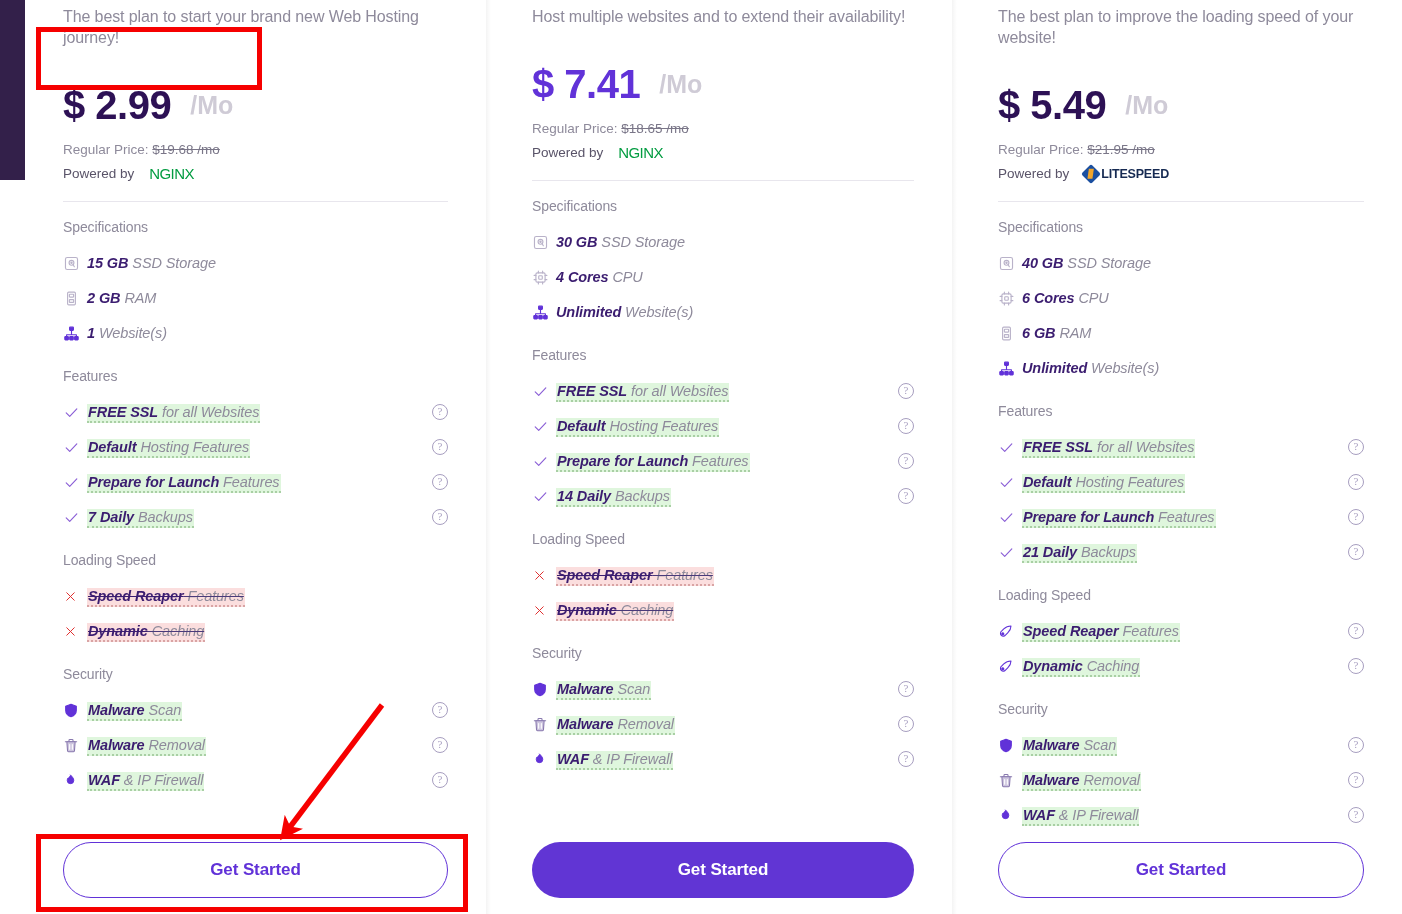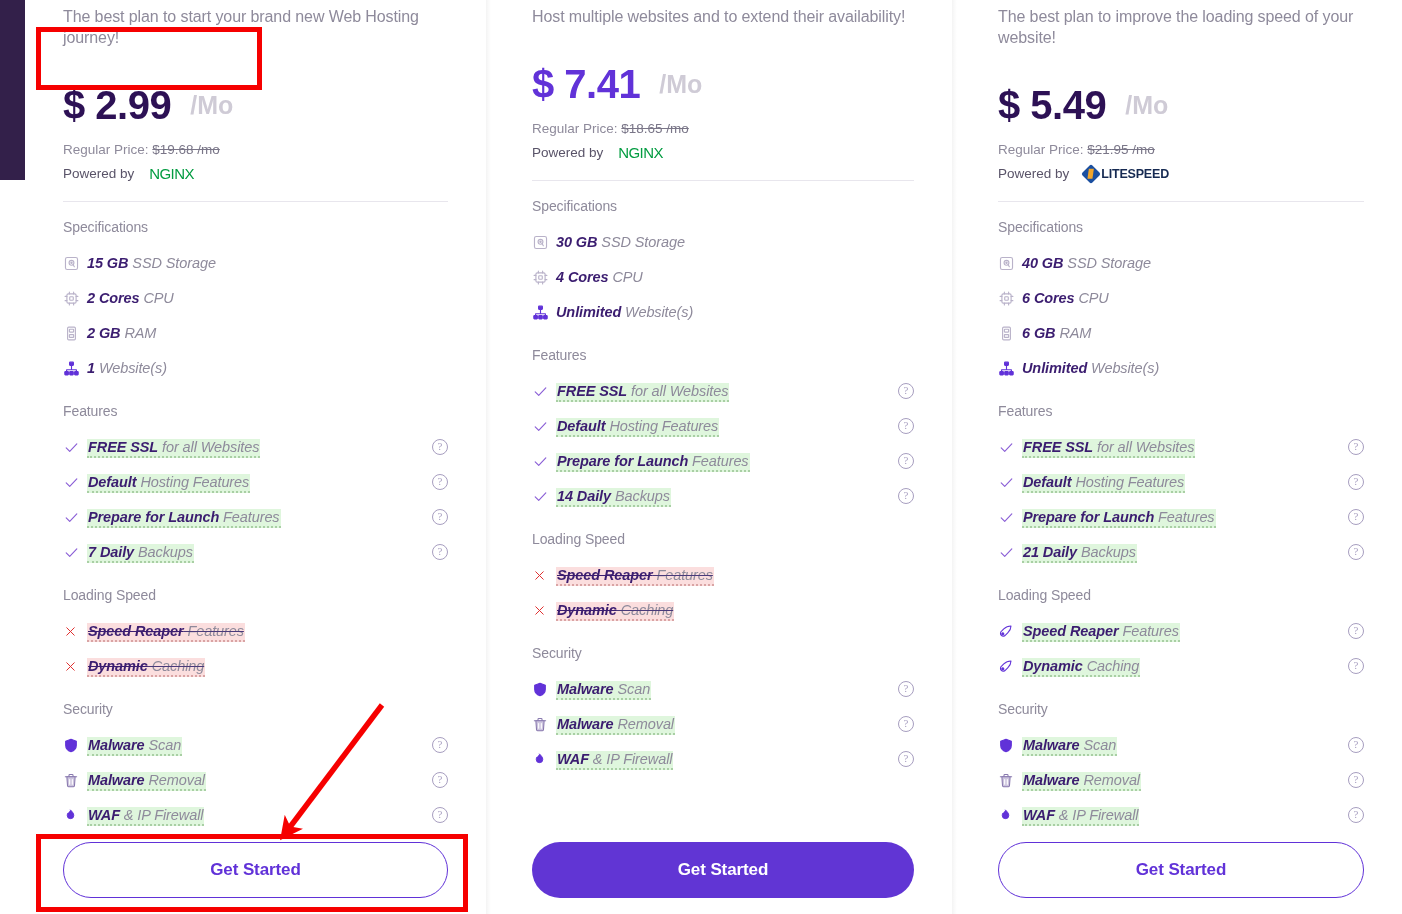--- a/index.html
+++ b/index.html
@@ -266,30 +266,20 @@
               <circle cx="12" cy="11" r="3.4"></circle>
               <circle cx="12" cy="11" r="0.9" fill="#b9b2c9"></circle>
               <path d="M14.2 13.4 16 16.5"></path>
             </svg>
           </span>
           <span class="row-label"><span><b>15 GB</b> SSD Storage</span></span>
         </div>
         <div class="row">
           <span class="row-icon spec-icon">
             <svg width="17" height="17" viewBox="0 0 24 24" fill="none" stroke="#b9b2c9" stroke-width="1.6" stroke-linecap="round" stroke-linejoin="round">
-              <rect x="5.5" y="5.5" width="13" height="13" rx="2"></rect>
-              <rect x="9.5" y="9.5" width="5" height="5" rx="1"></rect>
-              <path d="M9 3v2.5M15 3v2.5M9 18.5V21M15 18.5V21M3 9h2.5M3 15h2.5M18.5 9H21M18.5 15H21"></path>
-            </svg>
-          </span>
-          <span class="row-label"><span><b>2 Cores</b> CPU</span></span>
-        </div>
-        <div class="row">
-          <span class="row-icon spec-icon">
-            <svg width="17" height="17" viewBox="0 0 24 24" fill="none" stroke="#b9b2c9" stroke-width="1.6" stroke-linecap="round" stroke-linejoin="round">
               <rect x="6.5" y="3" width="11" height="18" rx="1.6"></rect>
               <rect x="9" y="6" width="6" height="4" rx="0.7"></rect>
               <rect x="9" y="13.5" width="6" height="4" rx="0.7"></rect>
             </svg>
           </span>
           <span class="row-label"><span><b>2 GB</b> RAM</span></span>
         </div>
         <div class="row">
           <span class="row-icon spec-icon">
             <svg width="17" height="17" viewBox="0 0 24 24" fill="none" stroke="#b9b2c9" stroke-width="1.6" stroke-linecap="round" stroke-linejoin="round">

